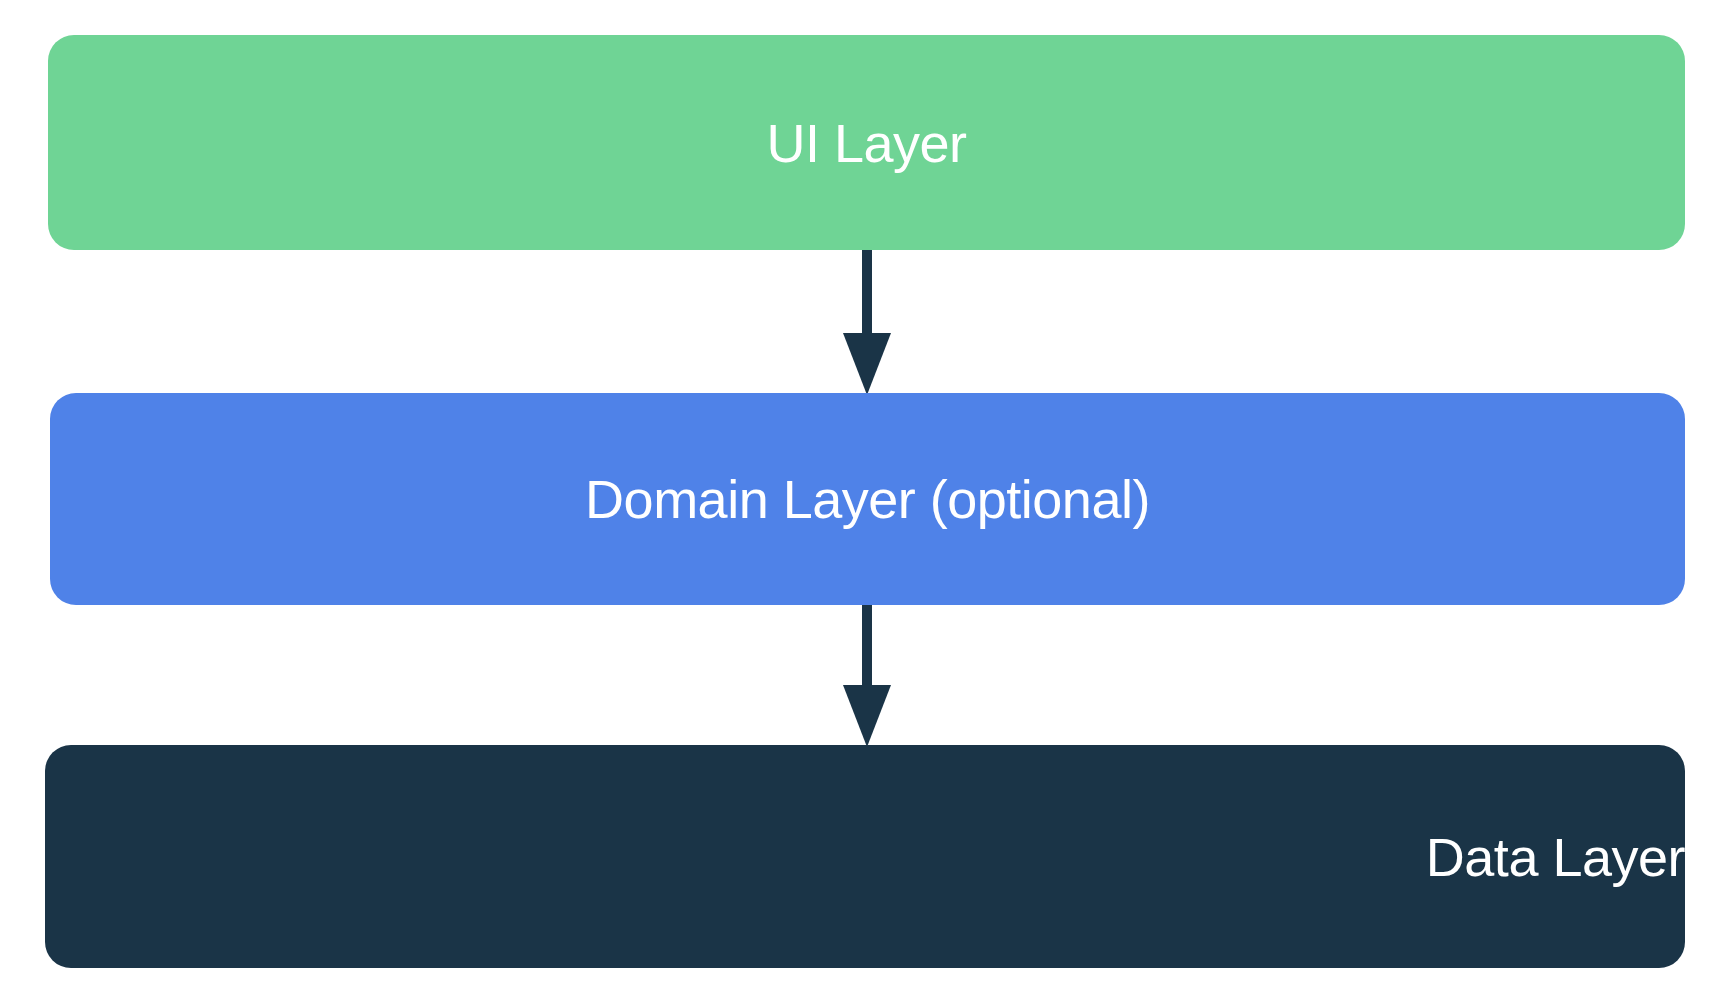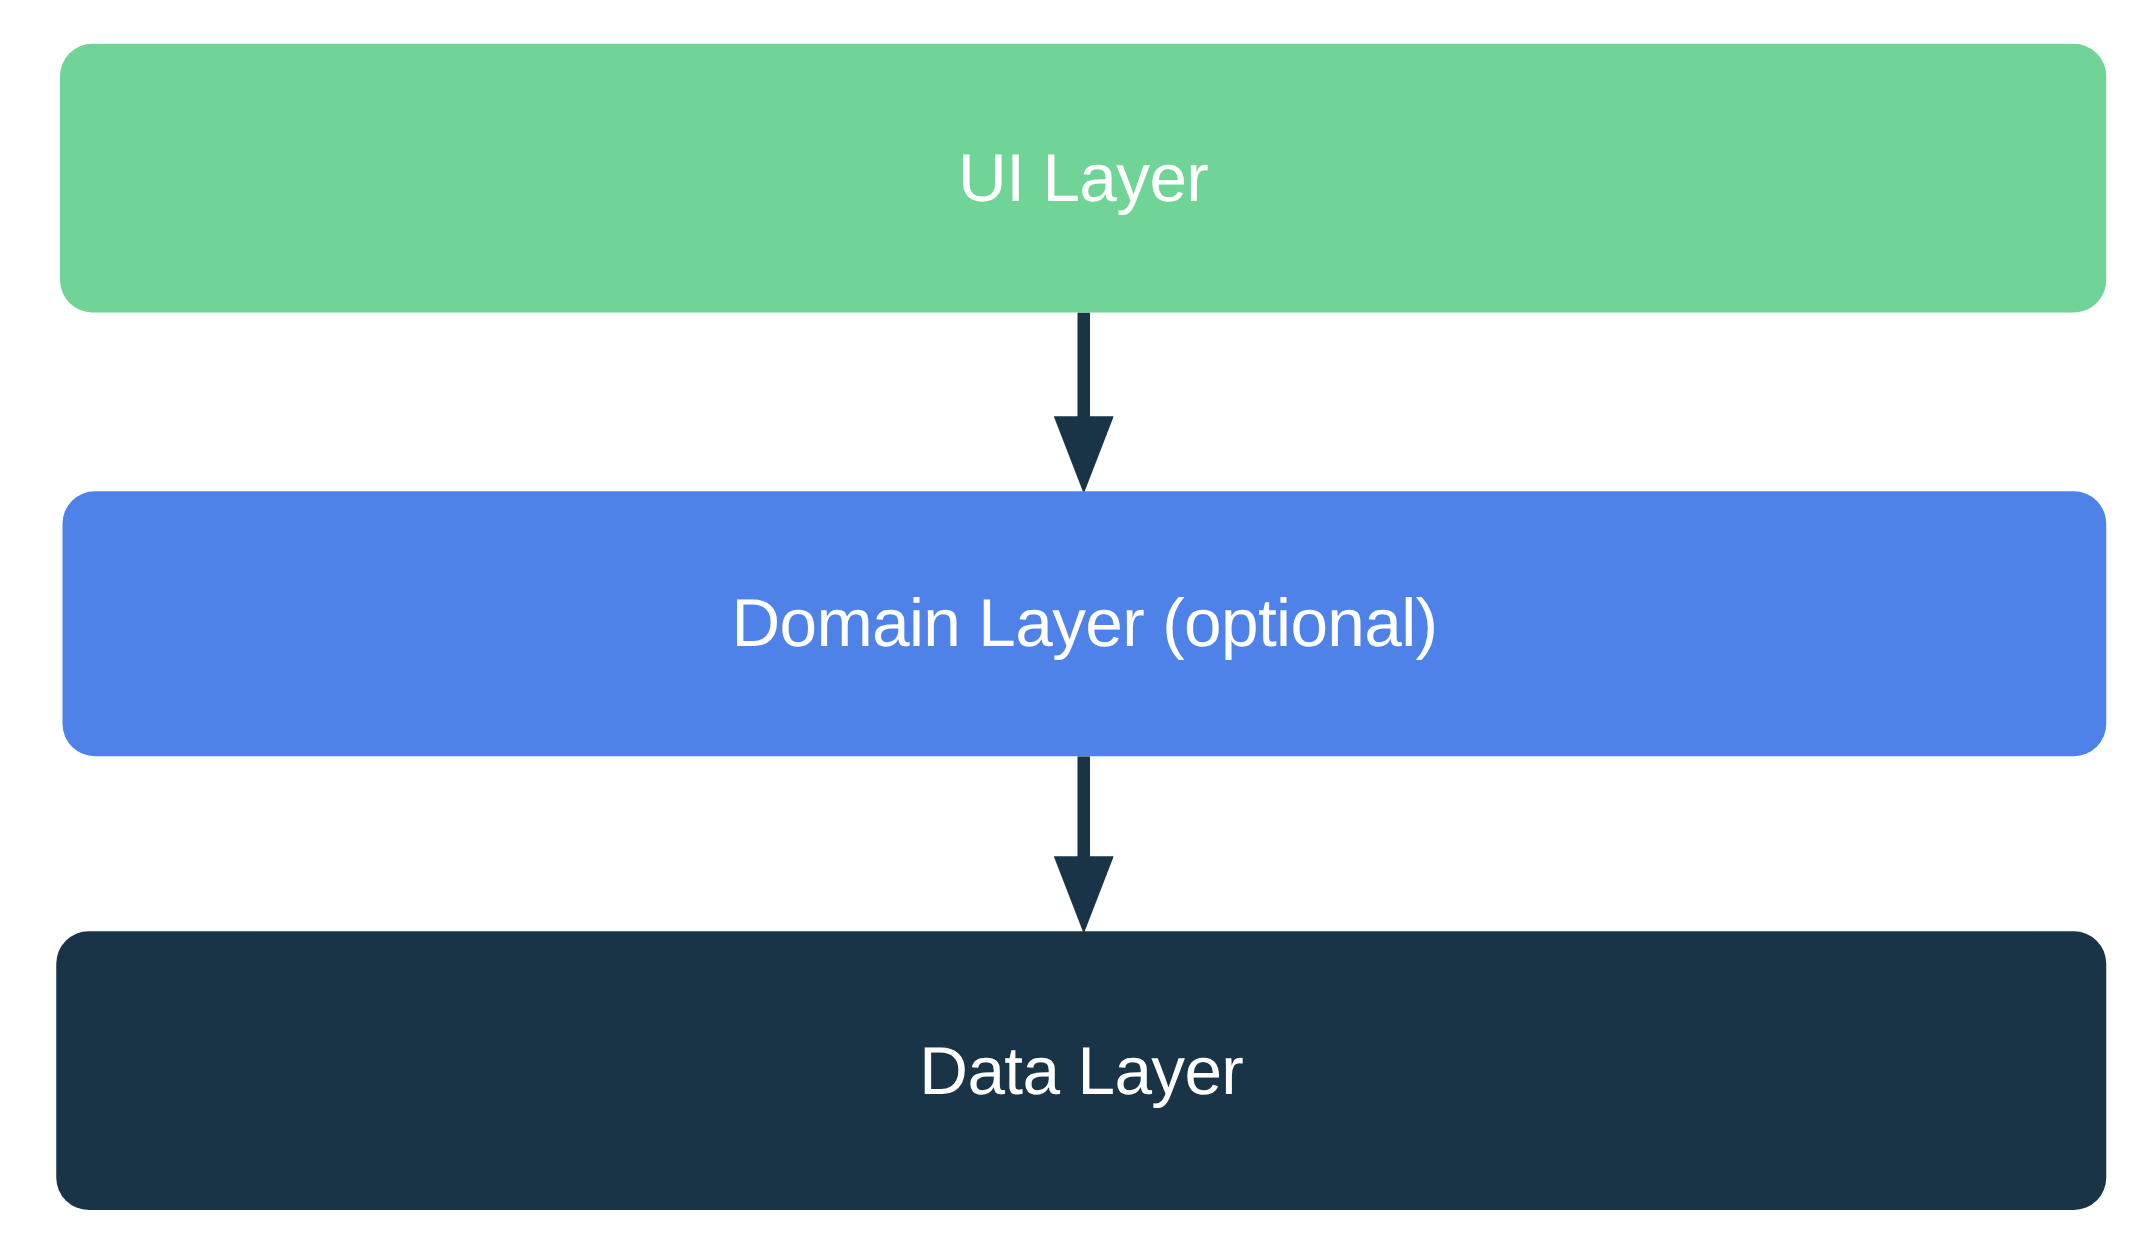--- a/index.html
+++ b/index.html
@@ -34,21 +34,21 @@
     font-size: 54px;
     line-height: 1;
     letter-spacing: -0.5px;
     white-space: nowrap;
     user-select: none;
   }
 
   
   #box-ui-layer      { left: 48px;  top: 35px;  width: 1637px; height: 215px; }
   #box-domain-layer  { left: 50px;  top: 393px; width: 1635px; height: 212px; }
-  #box-data-layer    { left: 45px;  top: 745px; width: 1640px; height: 223px; }
+  #box-data-layer    { left: 45px;  top: 745px; width: 1640px; height: 223px; justify-content: flex-end; }
 
   
   .flow-arrow {
     position: absolute;
     left: 843px;
     width: 48px;
     overflow: visible;
   }
   #arrow-ui-to-domain     { top: 250px; height: 145px; }
   #arrow-domain-to-data   { top: 605px; height: 142px; }

